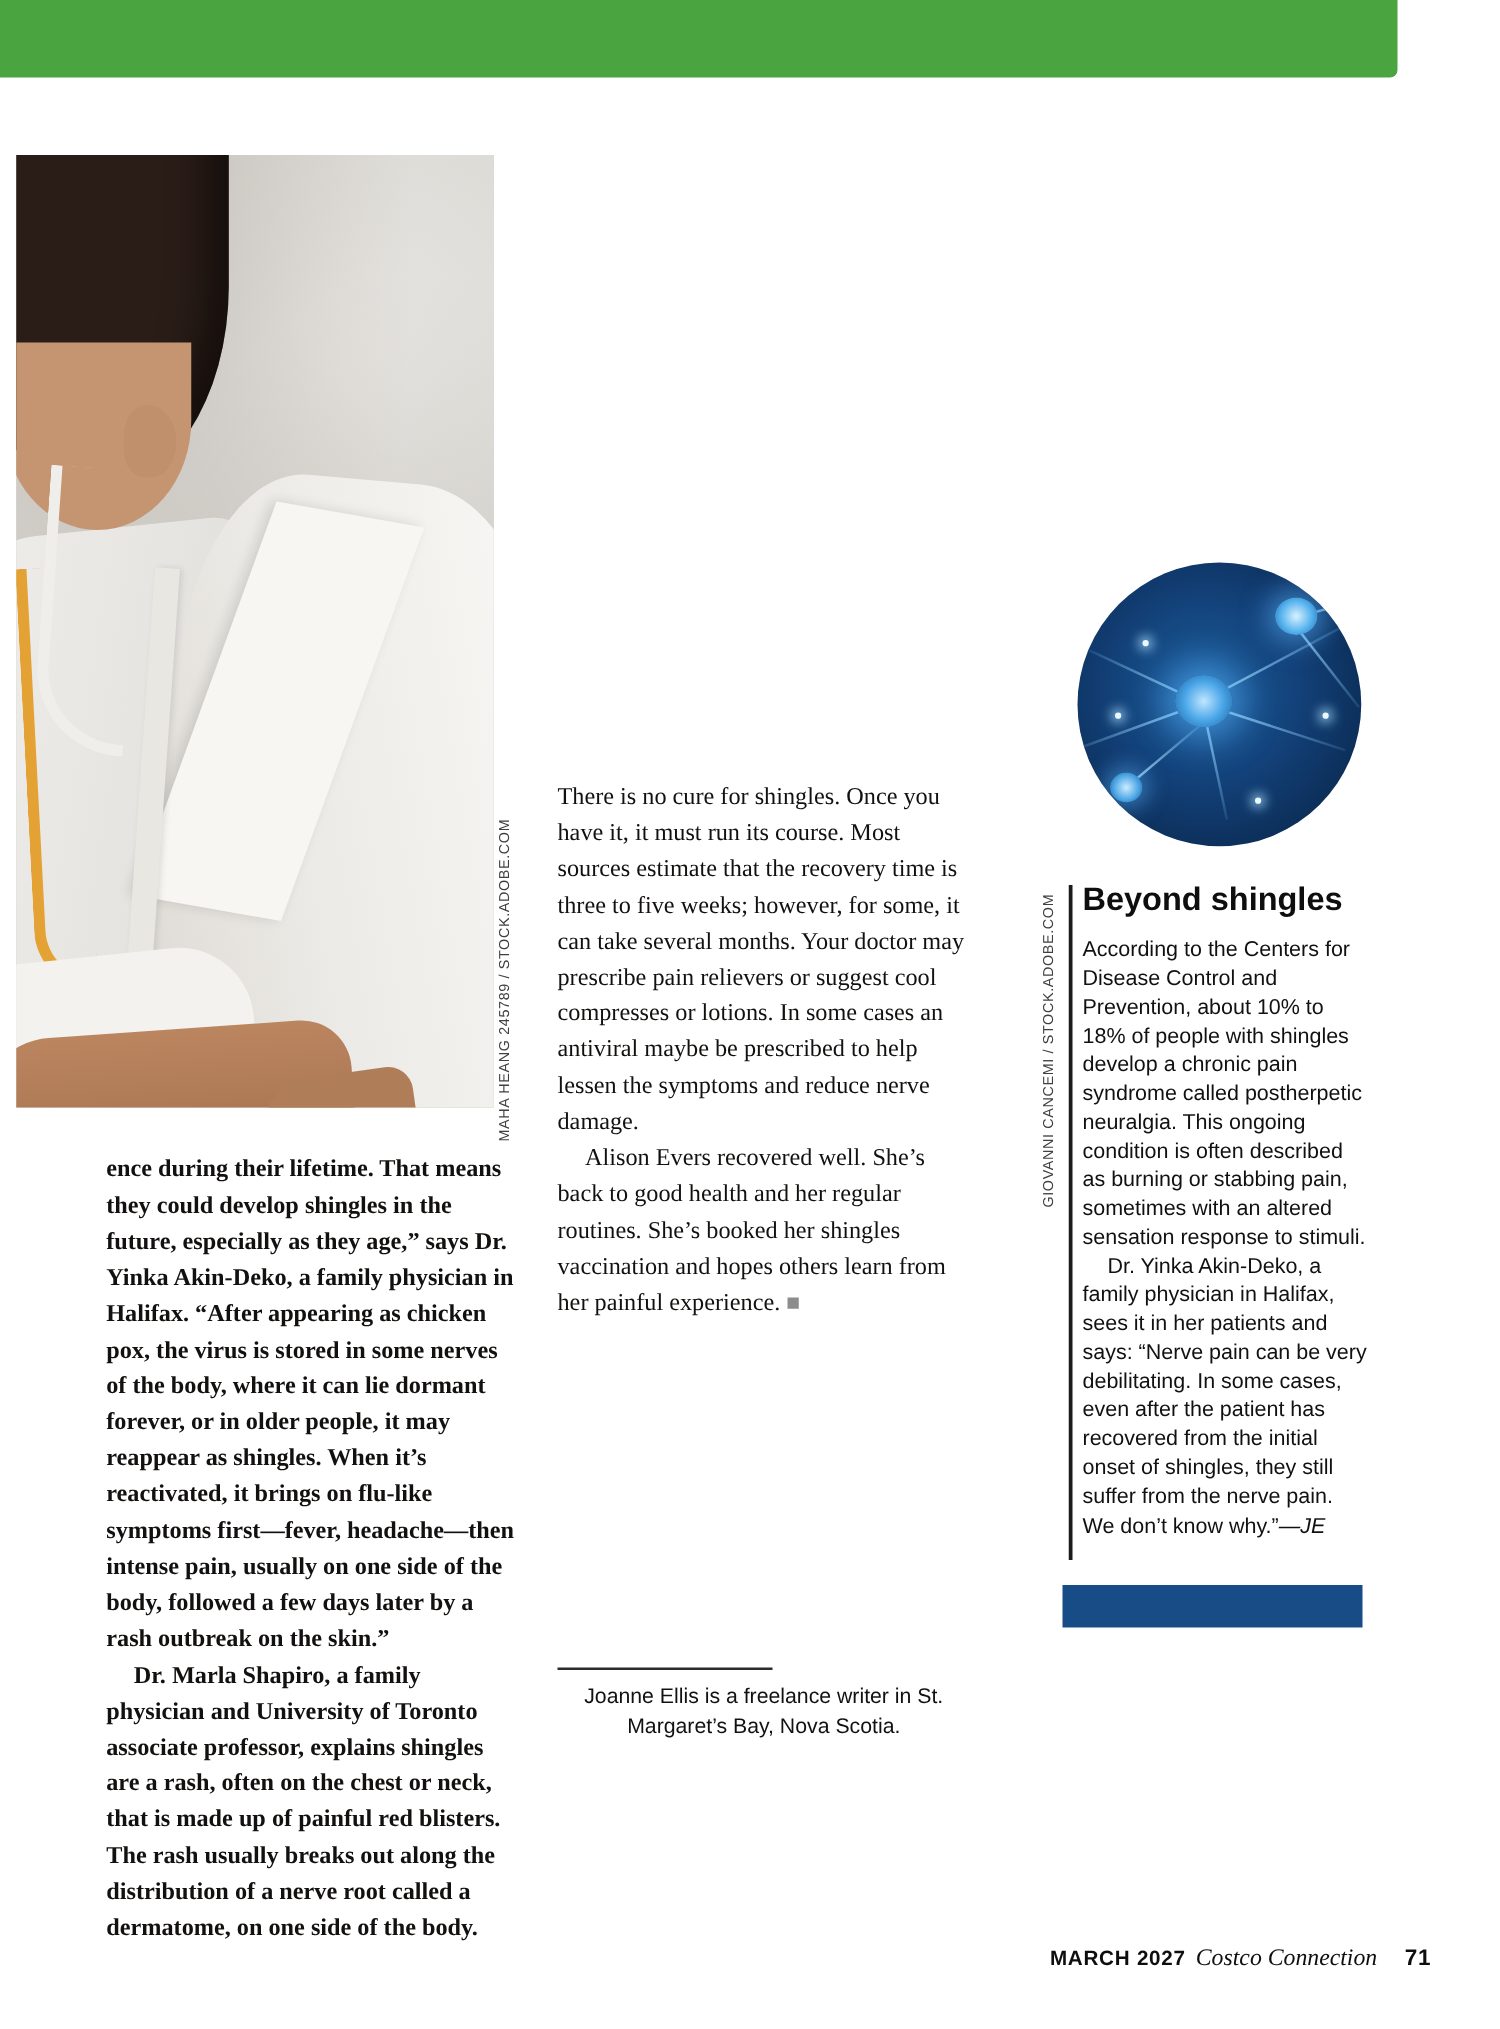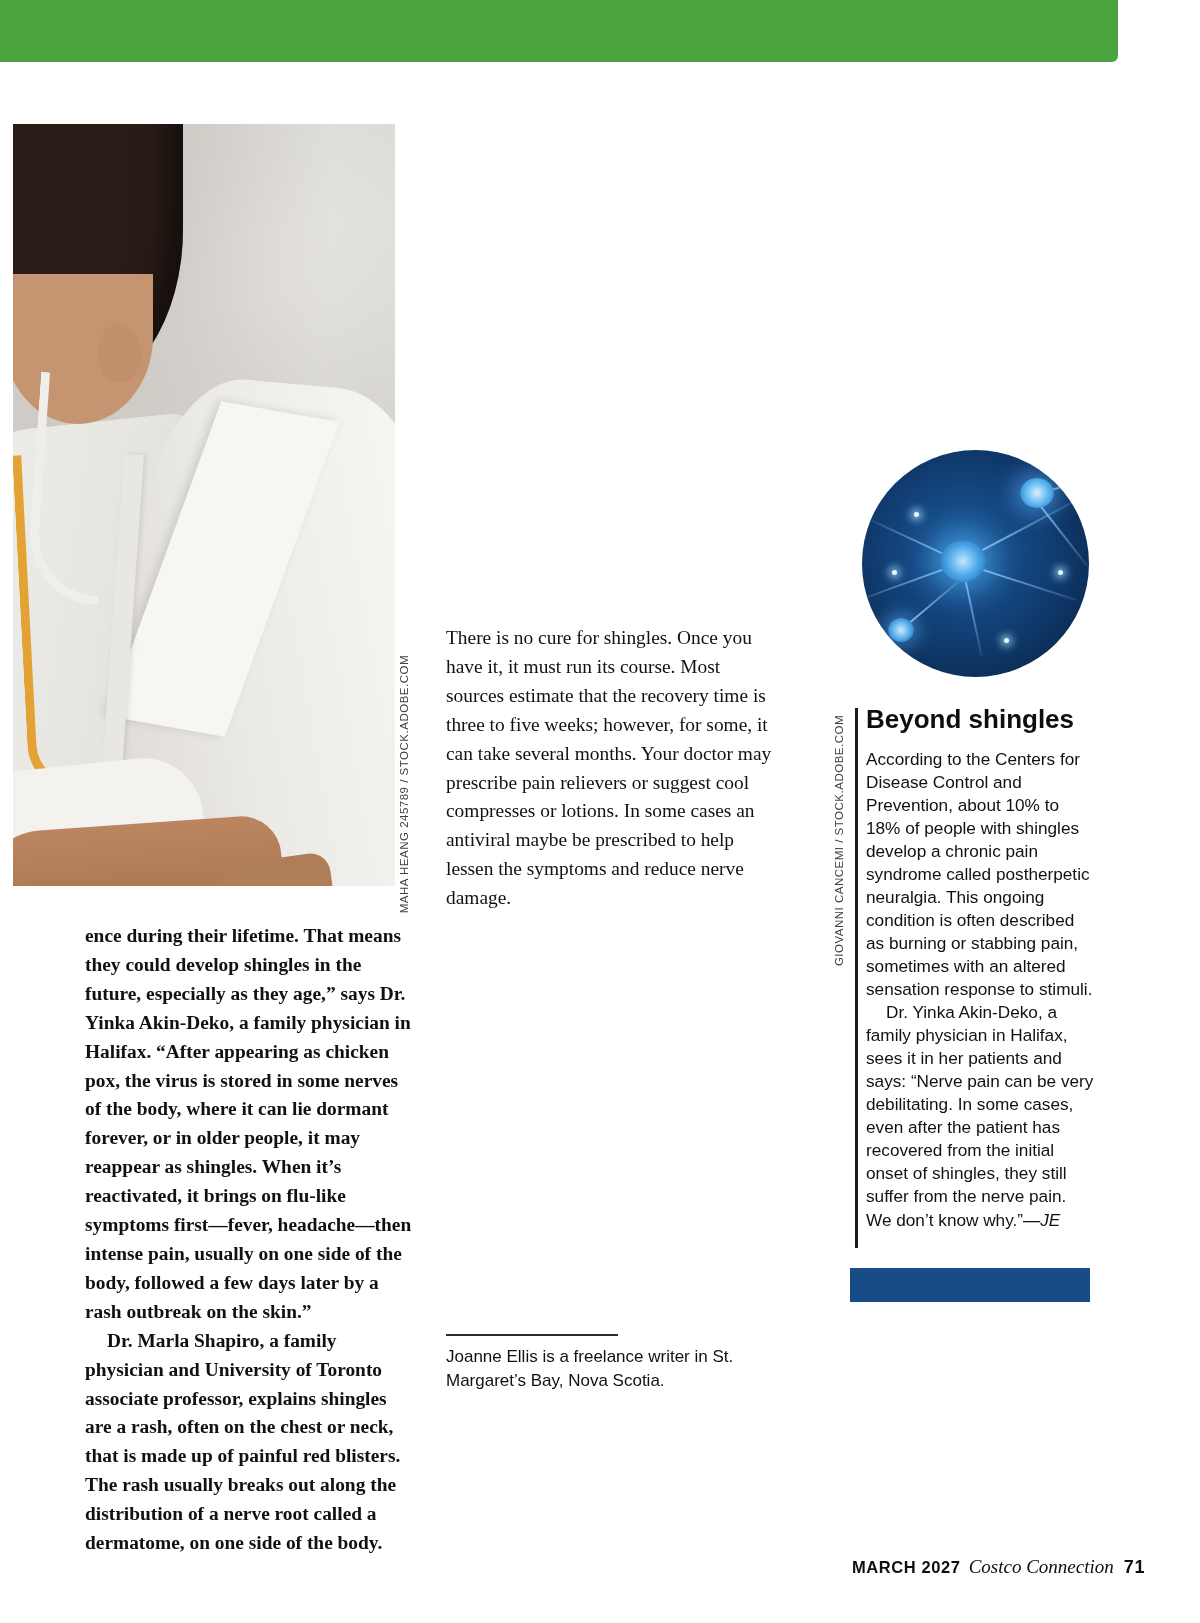--- a/index.html
+++ b/index.html
@@ -249,20 +249,21 @@
   }
   .byline {
     position: absolute;
     left: 446px;
     top: 1345px;
     width: 330px;
     font-family: "Liberation Sans", sans-serif;
     font-size: 17px;
     line-height: 1.42;
     color: #13110f;
+    text-align: center;
   }
 
   
   .neuron {
     position: absolute;
     left: 862px;
     top: 450px;
     width: 227px;
     height: 227px;
     border-radius: 50%;
@@ -370,21 +371,21 @@
   }
   .footer .mag {
     font-family: "Liberation Serif", serif;
     font-style: italic;
     font-weight: normal;
     font-size: 19px;
     letter-spacing: 0;
     margin-left: 8px;
   }
   .footer .pg {
-    margin-left: 10px;
+    margin-left: 22px;
     font-family: "Liberation Sans", sans-serif;
     font-weight: bold;
     font-size: 18px;
   }
 </style>
 </head>
 <body>
 
 <div class="top-bar"></div>
 
@@ -406,20 +407,21 @@
 
 <div class="credit-left">MAHA HEANG 245789 / STOCK.ADOBE.COM</div>
 
 <div class="col" id="col-1">
   <p>ence during their lifetime. That means they could develop shingles in the future, especially as they age,” says Dr. Yinka Akin-Deko, a family physician in Halifax. “After appearing as chicken pox, the virus is stored in some nerves of the body, where it can lie dormant forever, or in older people, it may reappear as shingles. When it’s reactivated, it brings on flu-like symptoms first—fever, headache—then intense pain, usually on one side of the body, followed a few days later by a rash outbreak on the skin.”</p>
   <p>Dr. Marla Shapiro, a family physician and University of Toronto associate professor, explains shingles are a rash, often on the chest or neck, that is made up of painful red blisters. The rash usually breaks out along the distribution of a nerve root called a dermatome, on one side of the body.</p>
 </div>
 
 <div class="col" id="col-2">
   <p>There is no cure for shingles. Once you have it, it must run its course. Most sources estimate that the recovery time is three to five weeks; however, for some, it can take several months. Your doctor may prescribe pain relievers or suggest cool compresses or lotions. In some cases an antiviral maybe be prescribed to help lessen the symptoms and reduce nerve damage.</p>
+  <p><span>Alison Evers recovered well. She’s back to good health and her regular routines. She’s booked her shingles vaccination and hopes others learn from her painful experience.</span><span class="endmark"></span></p>
 </div>
 
 <div class="byline-rule"></div>
 <div class="byline">Joanne Ellis is a freelance writer in St. Margaret’s Bay, Nova Scotia.</div>
 
 <div class="neuron">
   <div class="fiber" style="left:100px; top:110px; width:130px; transform:rotate(-28deg);"></div>
   <div class="fiber" style="left:100px; top:112px; width:120px; transform:rotate(18deg);"></div>
   <div class="fiber" style="left:100px; top:112px; width:110px; transform:rotate(160deg);"></div>
   <div class="fiber" style="left:100px; top:112px; width:100px; transform:rotate(205deg);"></div>

